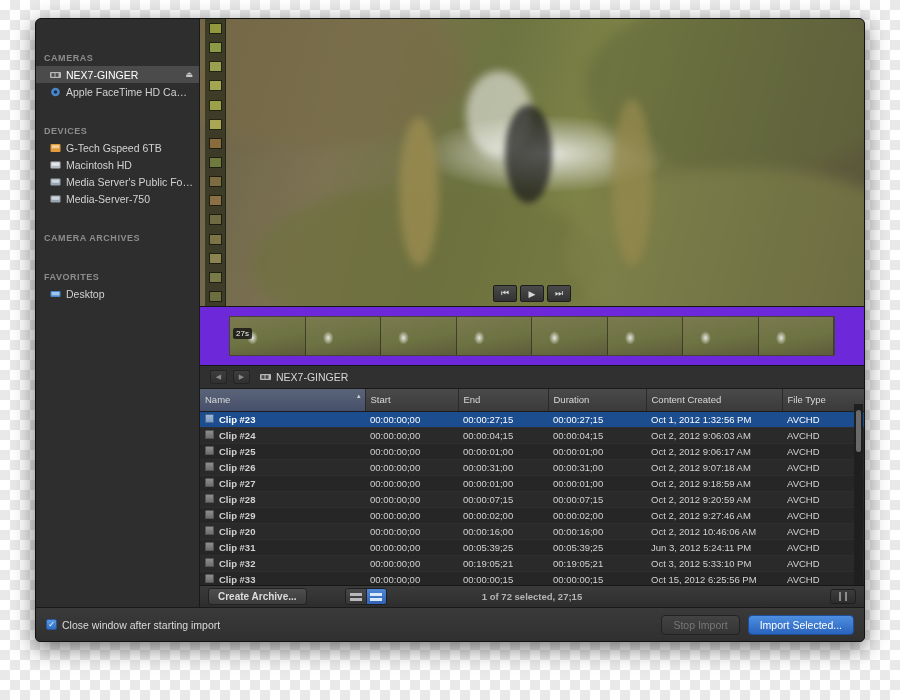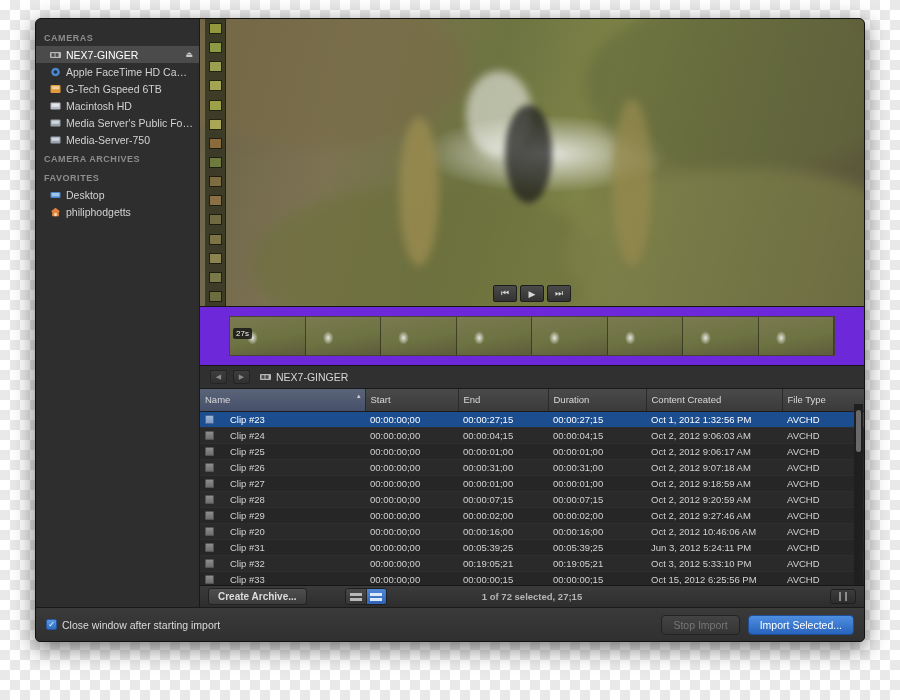--- a/index.html
+++ b/index.html
@@ -59,21 +59,21 @@
   #sidebar {
     width: 164px; flex: 0 0 164px;
     background: #2e2e2e;
     border-right: 1px solid #1a1a1a;
     padding-top: 8px;
     overflow: hidden;
     font-size: 10.5px;
   }
   .sb-header {
     color: #8d8d8d; font-size: 9px; font-weight: bold;
-    letter-spacing: .55px; padding: 6px 0 3px 8px; text-transform: uppercase;
+    letter-spacing: .55px; padding: 6px 0 3px 8px; text-transform: uppercase; margin-top: 20px;
   }
   .sb-item {
     display: flex; align-items: center; gap: 5px;
     height: 17px; padding: 0 6px 0 14px;
     color: #d2d2d2; white-space: nowrap; overflow: hidden;
   }
   .sb-item.selected { background: #4b4b4b; color: #ffffff; }
   .sb-item .label { flex: 1; overflow: hidden; text-overflow: ellipsis; }
   .sb-icon { width: 11px; height: 10px; flex: 0 0 11px; display:block; }
   .eject { font-size: 8px; color: #c8c8c8; }
@@ -166,21 +166,21 @@
     position: relative;
   }
   thead th.sorted { background: linear-gradient(#5a6478, #47506a); }
   .sort-arrow { position: absolute; right: 4px; top: 3px; font-size: 7px; color: #cfcfcf; }
   tbody td {
     font-size: 9.5px; color: #d2d2d2; height: 16px; padding: 0 5px;
     border-bottom: 1px solid #2e2e2e; white-space: nowrap; overflow: hidden;
   }
   tbody tr.selected td { background: #1b4d8f; color: #ffffff; }
   tbody tr:nth-child(even):not(.selected) td { background: #2a2a2a; }
-  .namecell { display: flex; align-items: center; gap: 16px; }
+  .namecell { display: flex; align-items: flex-start; gap: 5px; font-weight: bold; }
   .rowbox {
     width: 9px; height: 9px; flex: 0 0 9px;
     background: linear-gradient(#8e8e8e, #6d6d6d);
     border: 1px solid #555; border-radius: 1px;
   }
   tbody tr.selected .rowbox { background: linear-gradient(#9fb6d6, #7f9ac2); border-color: #4a6a96; }
 
   #vscroll {
     position: absolute; right: 1px; top: 15px; bottom: 0; width: 9px;
     background: #1f1f1f;
@@ -263,20 +263,21 @@
         <span class="eject">⏏</span>
       </div>
       <div class="sb-item">
         <svg class="sb-icon" viewBox="0 0 11 10">
             <circle cx="5.5" cy="5" r="4.3" fill="#4b86c9"></circle>
             <circle cx="5.5" cy="5" r="1.8" fill="#18304d"></circle>
           </svg>
         <span class="label">Apple FaceTime HD Camera (Built-in)</span>
       </div>
 
+      <div class="sb-header">DEVICES</div>
       <div class="sb-item">
         <svg class="sb-icon" viewBox="0 0 11 10">
             <rect x="0.5" y="1" width="10" height="8" rx="1" fill="#e09b3c"></rect>
             <rect x="1.8" y="2.2" width="7.4" height="3" fill="#f3d09a"></rect>
           </svg>
         <span class="label">G-Tech Gspeed 6TB</span>
       </div>
       <div class="sb-item">
         <svg class="sb-icon" viewBox="0 0 11 10">
             <rect x="0.5" y="1.5" width="10" height="7" rx="1" fill="#b7bcc2"></rect>
@@ -301,27 +302,20 @@
 
       <div class="sb-header">CAMERA ARCHIVES</div>
 
       <div class="sb-header">FAVORITES</div>
       <div class="sb-item">
         <svg class="sb-icon" viewBox="0 0 11 10">
             <rect x="0.5" y="2" width="10" height="6" rx="1" fill="#4b86c9"></rect>
             <rect x="1.6" y="3" width="7.8" height="3.4" fill="#9ec6ea"></rect>
           </svg>
         <span class="label">Desktop</span>
-      </div>
-      <div class="sb-item">
-        <svg class="sb-icon" viewBox="0 0 11 10">
-            <path d="M5.5 0.8 L10.3 4.6 H8.9 V9.2 H2.1 V4.6 H0.7 Z" fill="#e2823c"></path>
-            <rect x="4.3" y="6" width="2.4" height="3.2" fill="#f6d7b6"></rect>
-          </svg>
-        <span class="label">philiphodgetts</span>
       </div>
     </div>
 
     <div id="right">
 
       <div id="preview">
         <div id="photo">
           <div class="blob" style="left:-6%;top:-10%;width:46%;height:55%;background:rgba(120,108,70,.65);"></div>
           <div class="blob" style="left:58%;top:-8%;width:48%;height:62%;background:rgba(96,104,58,.55);"></div>
           <div class="blob" style="left:8%;top:58%;width:52%;height:55%;background:rgba(108,112,60,.6);"></div>

